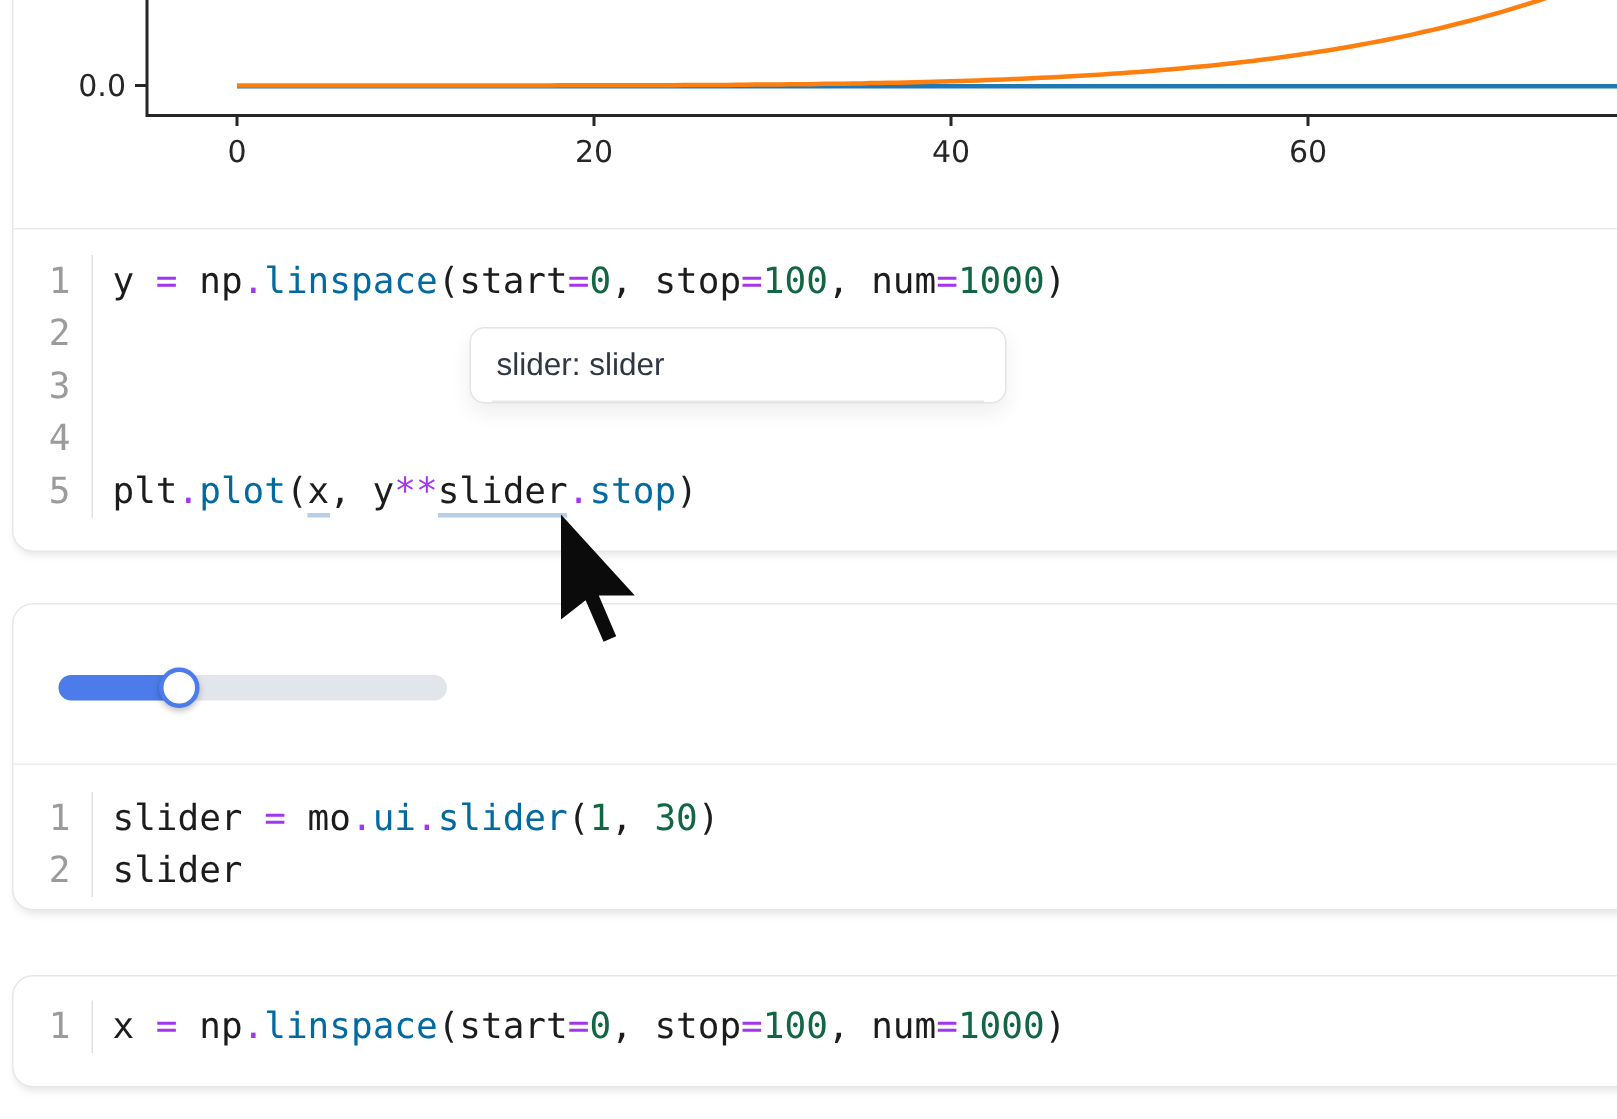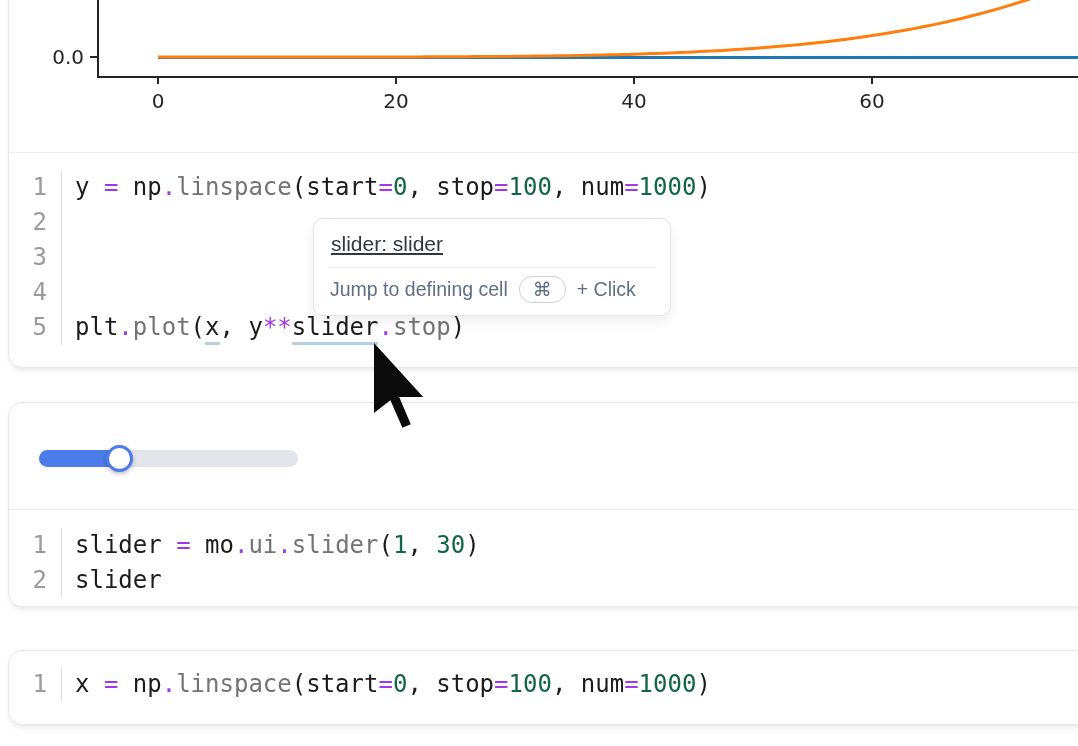--- a/index.html
+++ b/index.html
@@ -27,37 +27,37 @@
           font-size:24px;cursor:text;}
   .cell-1 .editor{padding:17px 0 22px 0;}
   .cell-2 .editor{padding:18px 0 8px 0;}
   .cell-3 .editor{padding:16px 0 22px 0;}
   .code-line{display:flex;height:35px;line-height:35px;}
   .ln{flex:0 0 53px;width:53px;box-sizing:border-box;text-align:right;padding-right:14px;
       color:#9b9b9b;border-right:1px solid #e0e0e0;user-select:none;}
   .code-text{white-space:pre;padding-left:13px;color:#1c1c1c;}
   .tk-p{color:#1c1c1c;}
   .tk-o{color:#a335ee;}
-  .tk-f{color:#737373;}
+  .tk-f{color:#0369a1;}
   .tk-n{color:#116644;}
   .tk-u{color:#1c1c1c;border-bottom:3px solid #b6cfe4;padding-bottom:1px;}
 
   
   .slider-track{position:absolute;left:30px;top:47px;width:259px;height:17px;
                 background:#e2e6eb;border-radius:9px;}
   .slider-fill{height:100%;background:#4c7cea;border-radius:9px;}
   .slider-handle{position:absolute;top:42px;width:27px;height:27px;box-sizing:border-box;
                  background:#fff;border:3px solid #4c7cea;border-radius:50%;
                  box-shadow:0 2px 4px rgba(0,0,0,.25);}
 
   
   .tooltip{position:absolute;left:313px;top:218px;width:358px;box-sizing:border-box;
            background:#fff;border:1px solid #e4e4e4;border-radius:10px;z-index:10;
            box-shadow:0 6px 14px rgba(0,0,0,.07);}
-  .tooltip-title{padding:13px 17px 11px;font-size:21px;color:#2e3742;text-decoration:underline;}
+  .tooltip-title{padding:13px 17px 11px;font-size:21px;color:#2e3742;}
   .tooltip-divider{height:1px;background:#e3e8ee;margin:0 14px;}
   .tooltip-footer{display:flex;align-items:center;gap:11px;padding:8px 16px 12px;
                   font-size:19.5px;color:#5f6f85;}
   .kbd-pill{display:inline-block;border:1.5px solid #cdd2d9;border-radius:13px;
             padding:1px 13px 2px;font-size:19px;color:#5f6f85;
             font-family:"DejaVu Sans",sans-serif;background:#fff;}
 
   
   .cursor{position:absolute;left:374px;top:343px;z-index:30;}
 </style>
@@ -133,24 +133,19 @@
         <div class="code-line">
           <span class="ln">1</span>
           <span class="code-text"><span class="tk-p">x </span><span class="tk-o">=</span><span class="tk-p"> np</span><span class="tk-o">.</span><span class="tk-f">linspace</span><span class="tk-p">(start</span><span class="tk-o">=</span><span class="tk-n">0</span><span class="tk-p">, stop</span><span class="tk-o">=</span><span class="tk-n">100</span><span class="tk-p">, num</span><span class="tk-o">=</span><span class="tk-n">1000</span><span class="tk-p">)</span></span>
         </div>
       </div>
   </section>
 
   <div class="tooltip">
     <div class="tooltip-title">slider: slider</div>
     <div class="tooltip-divider"></div>
-    <div class="tooltip-footer">
-      <span>Jump to defining cell</span>
-      <span class="kbd-pill">⌘</span>
-      <span>+ Click</span>
-    </div>
   </div>
 
   <svg class="cursor" width="52" height="88" viewBox="0 0 52 88">
     <polygon points="0,0 0,70 16.4,57.2 28.4,84.8 36.8,81.2 25.2,54 49.2,54" fill="#0b0b0b"></polygon>
   </svg>
 
 </div>
 
 </body></html>

